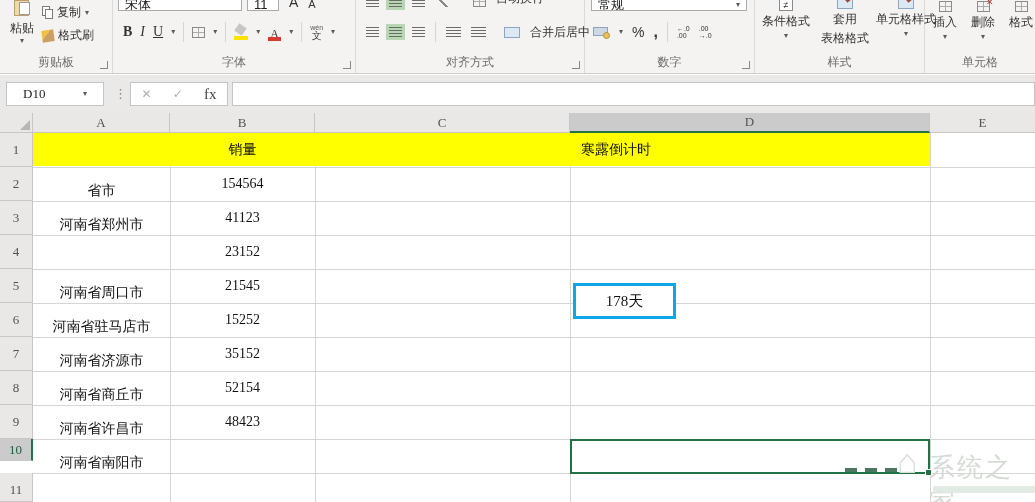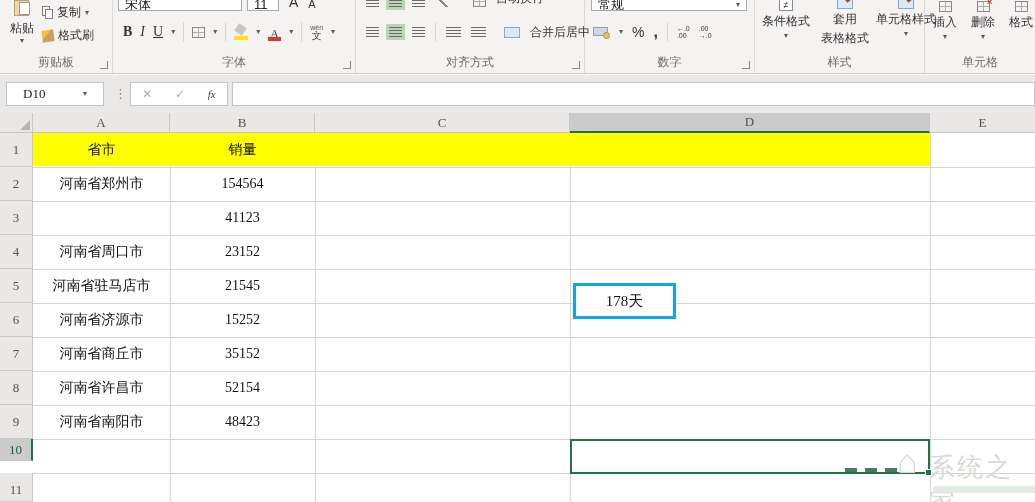--- a/index.html
+++ b/index.html
@@ -36,21 +36,21 @@
     font-family:"Liberation Serif","DejaVu Serif",serif; font-size:13px; color:#55534f;
     text-align:center; line-height:19px; }
   .rcell { position:absolute; left:0; width:33px; background:#e9e8e7;
     border-right:1px solid #c9c7c5; border-bottom:1px solid #c9c7c5;
     font-family:"Liberation Serif","DejaVu Serif",serif; font-size:13px; color:#55534f;
     text-align:center; display:flex; align-items:center; justify-content:center; }
   .vline { position:absolute; width:1px; background:#d7d5d3; top:133px; height:369px; }
   .hline { position:absolute; left:33px; width:1002px; height:1px; background:#d7d5d3; }
   .cellspan { position:absolute; height:34px; line-height:34px; text-align:center;
     font-family:"Liberation Serif","DejaVu Serif",serif; font-size:14px; color:#111; }
-  .colA { left:33px; width:137px; } .colB { left:170px; width:145px; }
+  .colA { left:33px; width:137px;margin-top:41px; } .colB { left:170px; width:145px; }
 </style>
 </head>
 <body>
 
 <div class="screen">
 
   <div class="ribbon">
 
     <div class="rgroup" style="left:0;width:113px;">
       <div style="position:absolute;left:4px;top:0;width:36px;height:56px;text-align:center;">
@@ -219,21 +219,21 @@
 
   <div class="fbar">
     <div class="fbox" style="left:6px;width:98px;padding:0 16px;display:flex;align-items:center;justify-content:space-between;font-family:'Liberation Serif',serif;font-size:13px;color:#222;">
       <span>D10</span>
       <span class="dd">▾</span>
     </div>
     <div style="position:absolute;left:114px;top:9px;color:#8a8886;font-size:13px;line-height:20px;">⋮</div>
     <div class="fbox" style="left:130px;width:98px;display:flex;align-items:center;justify-content:space-around;">
       <span style="color:#b0aeac;font-size:12px;">✕</span>
       <span style="color:#b0aeac;font-size:12px;">✓</span>
-      <span style="color:#444;font-size:11px;font-style:italic;font-family:'Liberation Serif',serif;">fx</span>
+      <span style="color:#444;font-size:15px;font-family:'Liberation Serif',serif;">fx</span>
     </div>
     <div class="fbox" style="left:232px;right:0;width:803px;padding:0 6px;line-height:22px;font-size:13px;color:#222;">
       <span></span>
     </div>
   </div>
 
   <div class="hcell" style="left:0;width:33px;">
     <span style="position:absolute;right:2px;bottom:2px;width:0;height:0;border-left:10px solid transparent;border-bottom:10px solid #b8b6b4;"></span>
   </div>
   <div class="hcell" style="left:33px;width:137px;">A</div>
@@ -265,20 +265,21 @@
   <div class="hline" style="top:303px;"></div>
   <div class="hline" style="top:337px;"></div>
   <div class="hline" style="top:371px;"></div>
   <div class="hline" style="top:405px;"></div>
   <div class="hline" style="top:439px;"></div>
   <div class="hline" style="top:473px;"></div>
 
   <div style="position:absolute;left:33px;top:133px;width:897px;height:33px;background:#ffff00;"></div>
   <div class="cellspan colA" style="top:133px;">省市</div>
   <div class="cellspan colB" style="top:133px;">销量</div>
+  <div class="cellspan" style="left:581px;top:133px;text-align:left;">寒露倒计时</div>
 
   <div class="cellspan colA" style="top:167px;">河南省郑州市</div>
   <div class="cellspan colB" style="top:167px;">154564</div>
   <div class="cellspan colB" style="top:201px;">41123</div>
   <div class="cellspan colA" style="top:235px;">河南省周口市</div>
   <div class="cellspan colB" style="top:235px;">23152</div>
   <div class="cellspan colA" style="top:269px;">河南省驻马店市</div>
   <div class="cellspan colB" style="top:269px;">21545</div>
   <div class="cellspan colA" style="top:303px;">河南省济源市</div>
   <div class="cellspan colB" style="top:303px;">15252</div>

